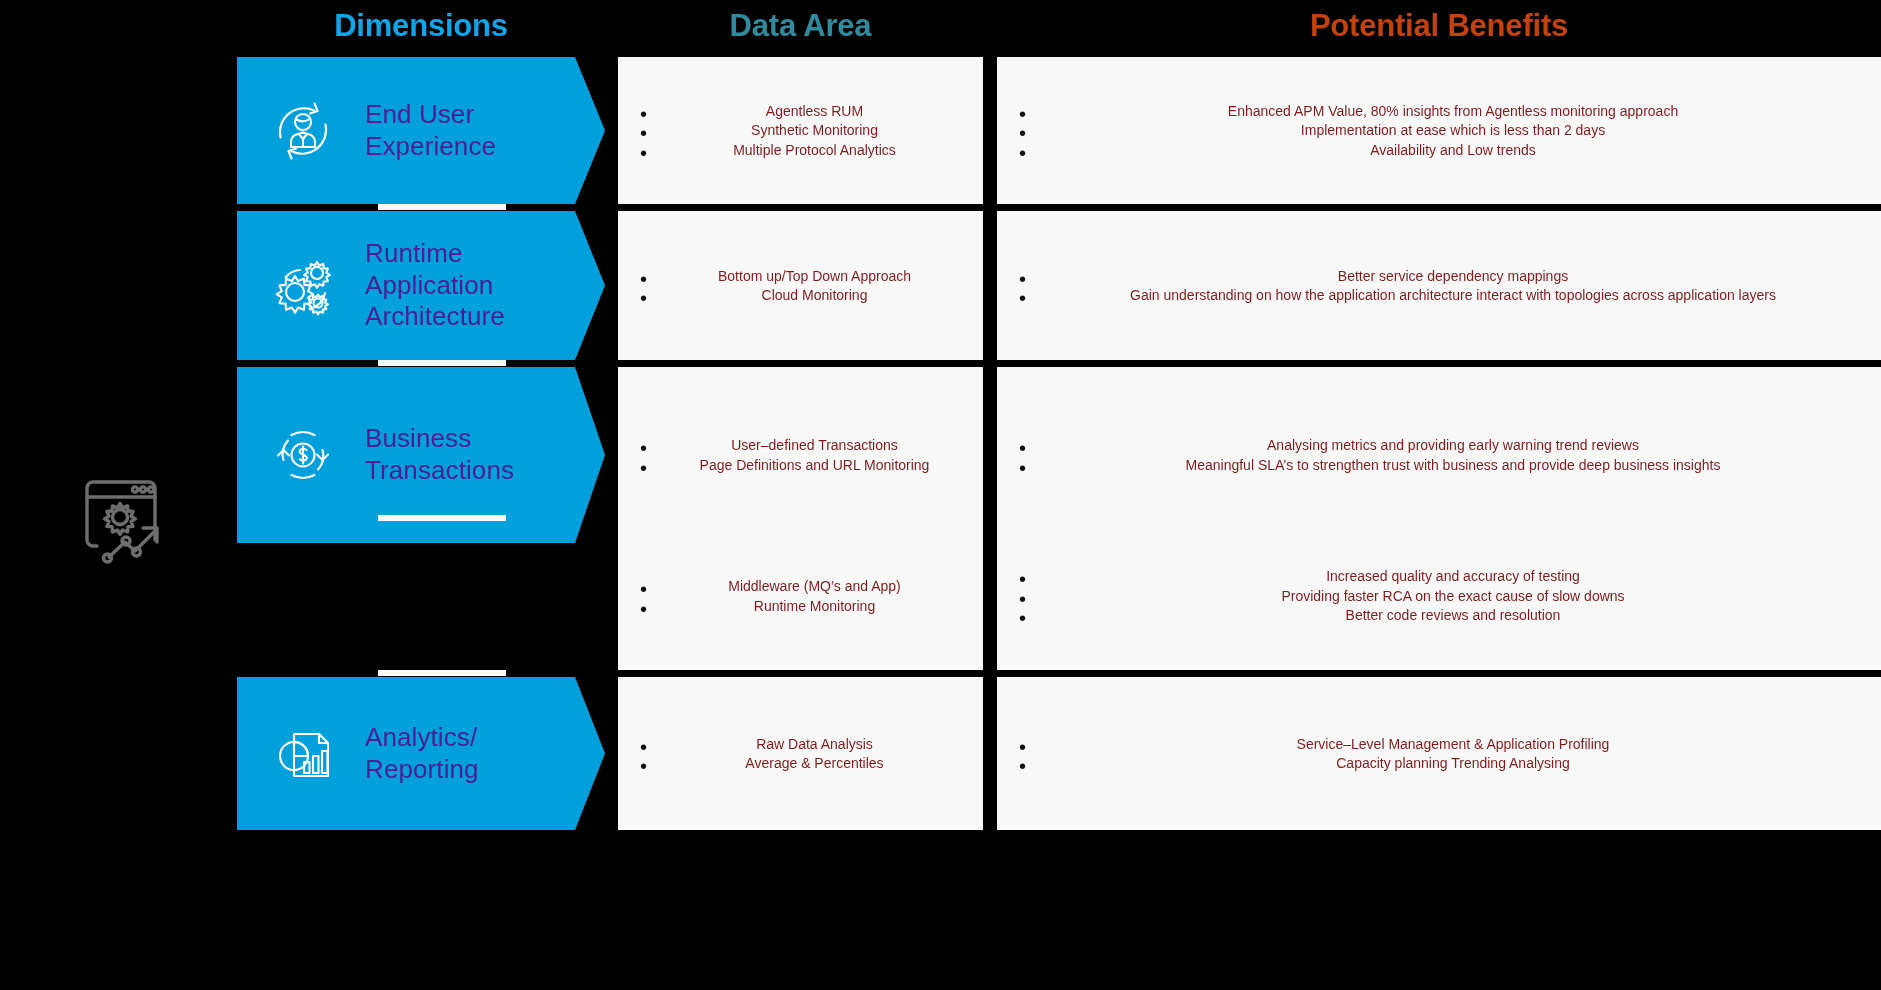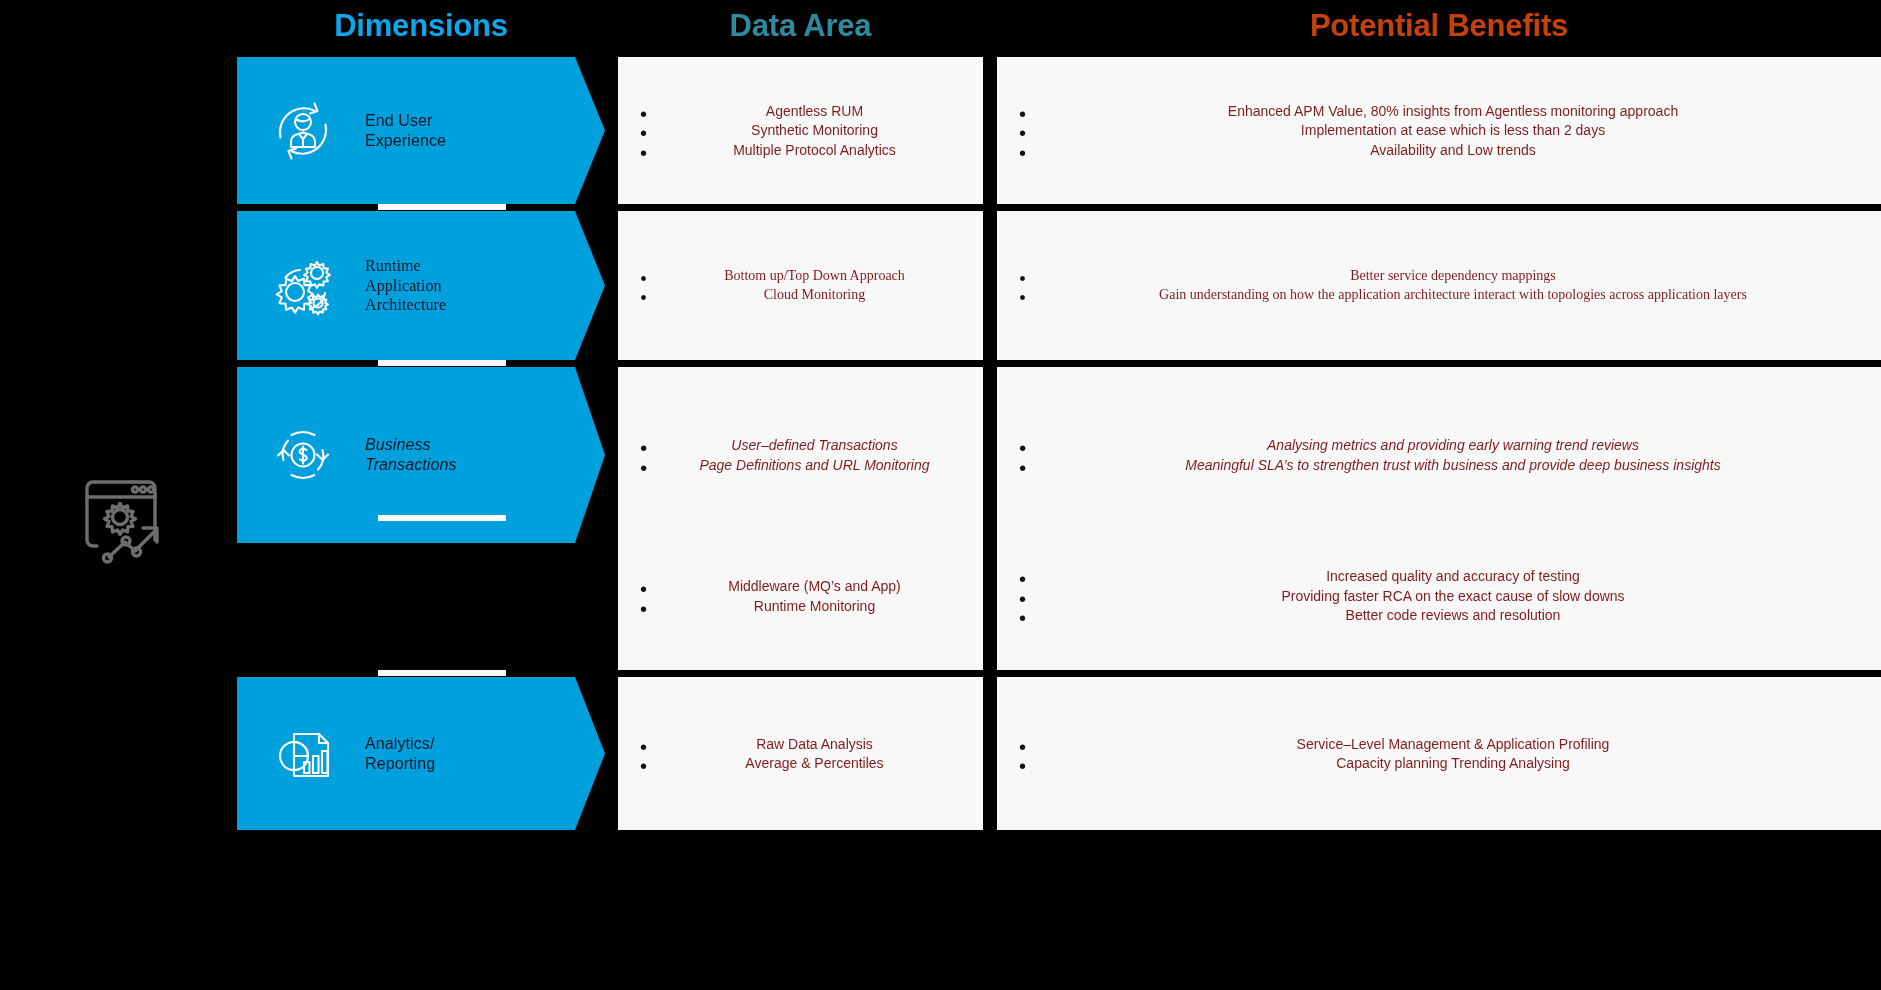--- a/index.html
+++ b/index.html
@@ -44,29 +44,29 @@
     background: #000000;
     display: flex;
     align-items: center;
     justify-content: center;
   }
   #left-panel svg { display: block; }
 
   
   .row { position: absolute; left: 0; width: 1881px; }
   .row-0 { top: 57px;  height: 147px; }
-  .row-1 { top: 212px; height: 147px; font-family: Liberation Serif, serif; }
+  .row-1 { top: 212px; height: 147px; }
   .row-2 { top: 367px; height: 147px; }
   .row-3 { top: 521px; height: 147px; }
   .row-4 { top: 676px; height: 147px; padding-left: 7px; }
 
   
   .row-0 { top: 57px;  height: 147px; }
   .row-1 { top: 211px; height: 149px; }
-  .row-2 { top: 367px; height: 176px; font-style: italic; }
+  .row-2 { top: 367px; height: 176px; }
   .row-3 { top: 522px; height: 148px; }
   .row-4 { top: 677px; height: 153px; }
 
   
   .dim-chevron {
     position: absolute;
     left: 237px;
     top: 0;
     width: 368px;
     height: 100%;
@@ -81,22 +81,22 @@
     width: 72px;
     height: 72px;
     flex: 0 0 72px;
     margin-right: 26px;
     display: flex;
     align-items: center;
     justify-content: center;
   }
   .dim-icon svg { display: block; width: 100%; height: 100%; }
   .dim-label {
-    color: #0f172a;
-    font-size: 16px;
+    color: #4c1d95;
+    font-size: 26px;
     line-height: 1.22;
     letter-spacing: 0.1px;
     white-space: pre-line;
   }
 
   
   .card {
     position: absolute;
     top: 0;
     height: 100%;

